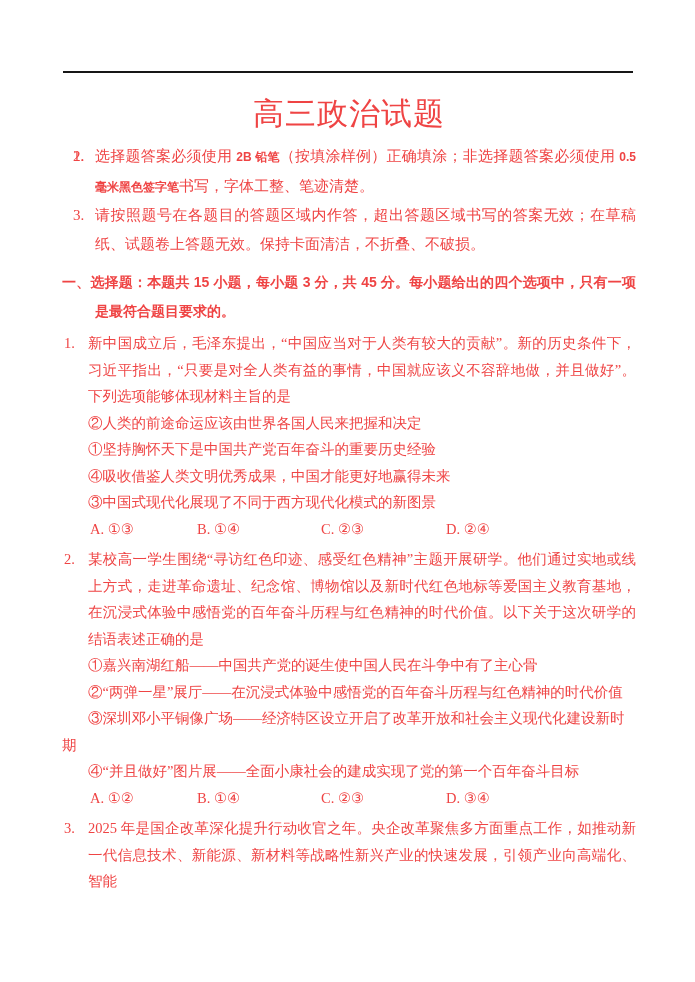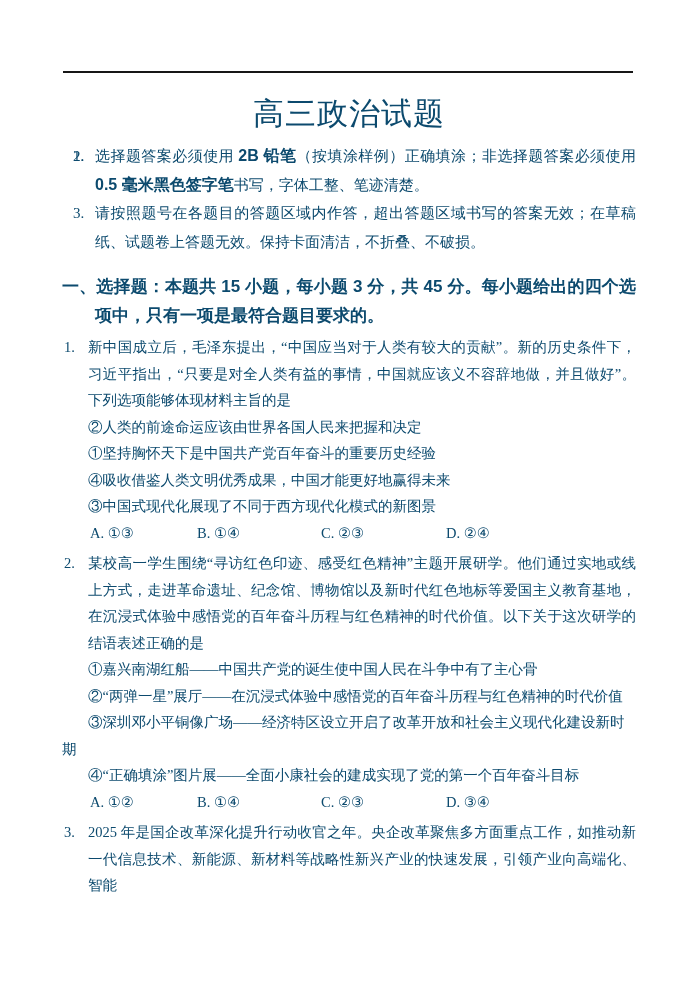--- a/index.html
+++ b/index.html
@@ -1,20 +1,20 @@
 <!DOCTYPE html>
 <html><head>
 <meta charset="utf-8">
 <style>
   html, body { margin:0; padding:0; background:#ffffff; }
   .page {
     position:relative;
     width:695px; height:982px;
     background:#ffffff;
-    color:#0c4a6e;
+    color:#ef4444;
     font-family:"Liberation Serif","DejaVu Serif",serif;
     overflow:hidden;
   }
   .top-rule {
     position:absolute; left:63px; top:71px;
     width:570px; height:2px; background:#161616;
   }
   .content {
     position:absolute; left:62px; top:86px; width:574px;
   }
@@ -23,27 +23,27 @@
     text-align:center; margin:8px 0 8px 0; line-height:40px;
   }
   .inst {
     position:relative; padding-left:33px;
     font-size:15px; line-height:28.5px;
     text-align:justify;
   }
   .inst .num { position:absolute; left:11px; top:0; }
   .bold-sans {
     font-family:"Liberation Sans","DejaVu Sans",sans-serif;
-    font-weight:700; font-size:16px;
+    font-weight:700; font-size:12px;
   }
   .sec-heading {
     font-family:"Liberation Sans","DejaVu Sans",sans-serif;
-    font-weight:700; font-size:17px; line-height:29px;
+    font-weight:700; font-size:14px; line-height:29px;
     padding-left:33px; text-indent:-33px;
-    margin-top:16px; text-align:justify;
+    margin-top:10px; text-align:justify;
   }
   .q {
     position:relative; padding-left:26px;
     font-size:14.5px; line-height:26.5px;
     margin-top:4px;
   }
   .qnum { position:absolute; left:2px; top:0; }
   .stem { text-align:justify; }
   .wrapline { margin-left:-26px; }
   .opts { display:flex; margin-left:2px;justify-content:space-between; }
@@ -93,21 +93,21 @@
       </div>
     </div>
 
     <div class="q">
       <span class="qnum">2.</span>
       <div class="stem">某校高一学生围绕“寻访红色印迹、感受红色精神”主题开展研学。他们通过实地或线上方式，走进革命遗址、纪念馆、博物馆以及新时代红色地标等爱国主义教育基地，在沉浸式体验中感悟党的百年奋斗历程与红色精神的时代价值。以下关于这次研学的结语表述正确的是</div>
       <div>①嘉兴南湖红船——中国共产党的诞生使中国人民在斗争中有了主心骨</div>
       <div>②“两弹一星”展厅——在沉浸式体验中感悟党的百年奋斗历程与红色精神的时代价值</div>
       <div>③深圳邓小平铜像广场——经济特区设立开启了改革开放和社会主义现代化建设新时</div>
       <div class="wrapline">期</div>
-      <div>④“正确填涂”图片展——全面小康社会的建成实现了党的第一个百年奋斗目标</div>
+      <div>④“并且做好”图片展——全面小康社会的建成实现了党的第一个百年奋斗目标</div>
       <div class="opts">
         <span class="opt">A. ①②</span>
         <span class="opt">B. ①④</span>
         <span class="opt">C. ②③</span>
         <span class="opt">D. ③④</span>
       </div>
     </div>
 
     <div class="q">
       <span class="qnum">3.</span>

